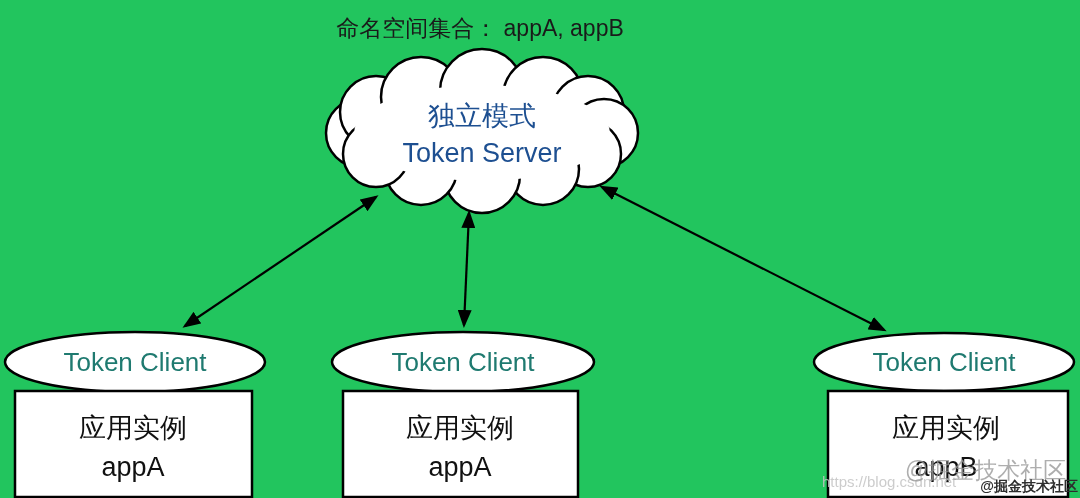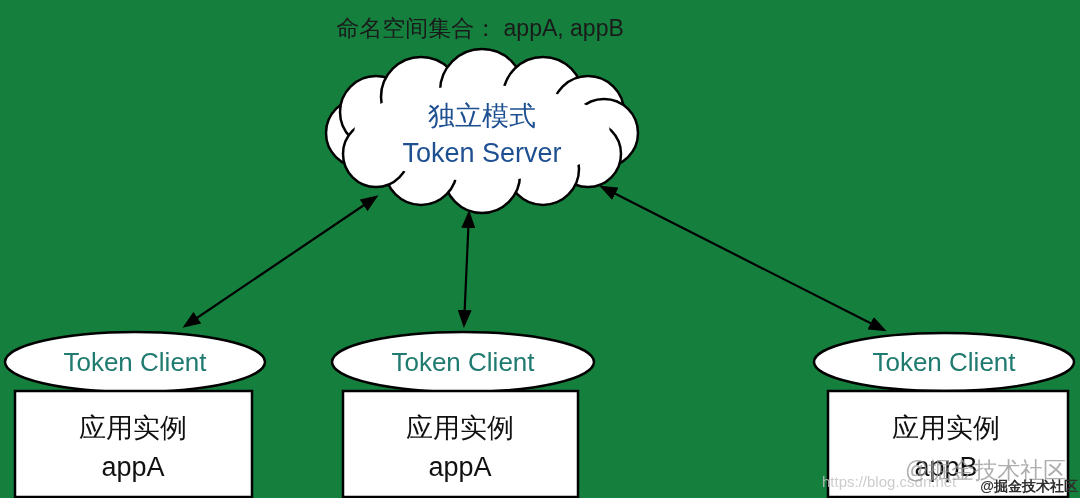--- a/index.html
+++ b/index.html
@@ -5,21 +5,21 @@
   html, body {
     margin: 0;
     padding: 0;
     background: #ffffff;
     font-family: "Liberation Sans", "DejaVu Sans", sans-serif;
   }
   .canvas {
     position: relative;
     width: 1080px;
     height: 498px;
-    background: #15803d;
+    background: #22c55e;
     overflow: hidden;
   }
   svg text {
     font-family: "Liberation Sans", "DejaVu Sans", sans-serif;
   }
   .title-text {
     font-size: 23px;
     fill: #1a1a1a;
   }
   .server-text {

